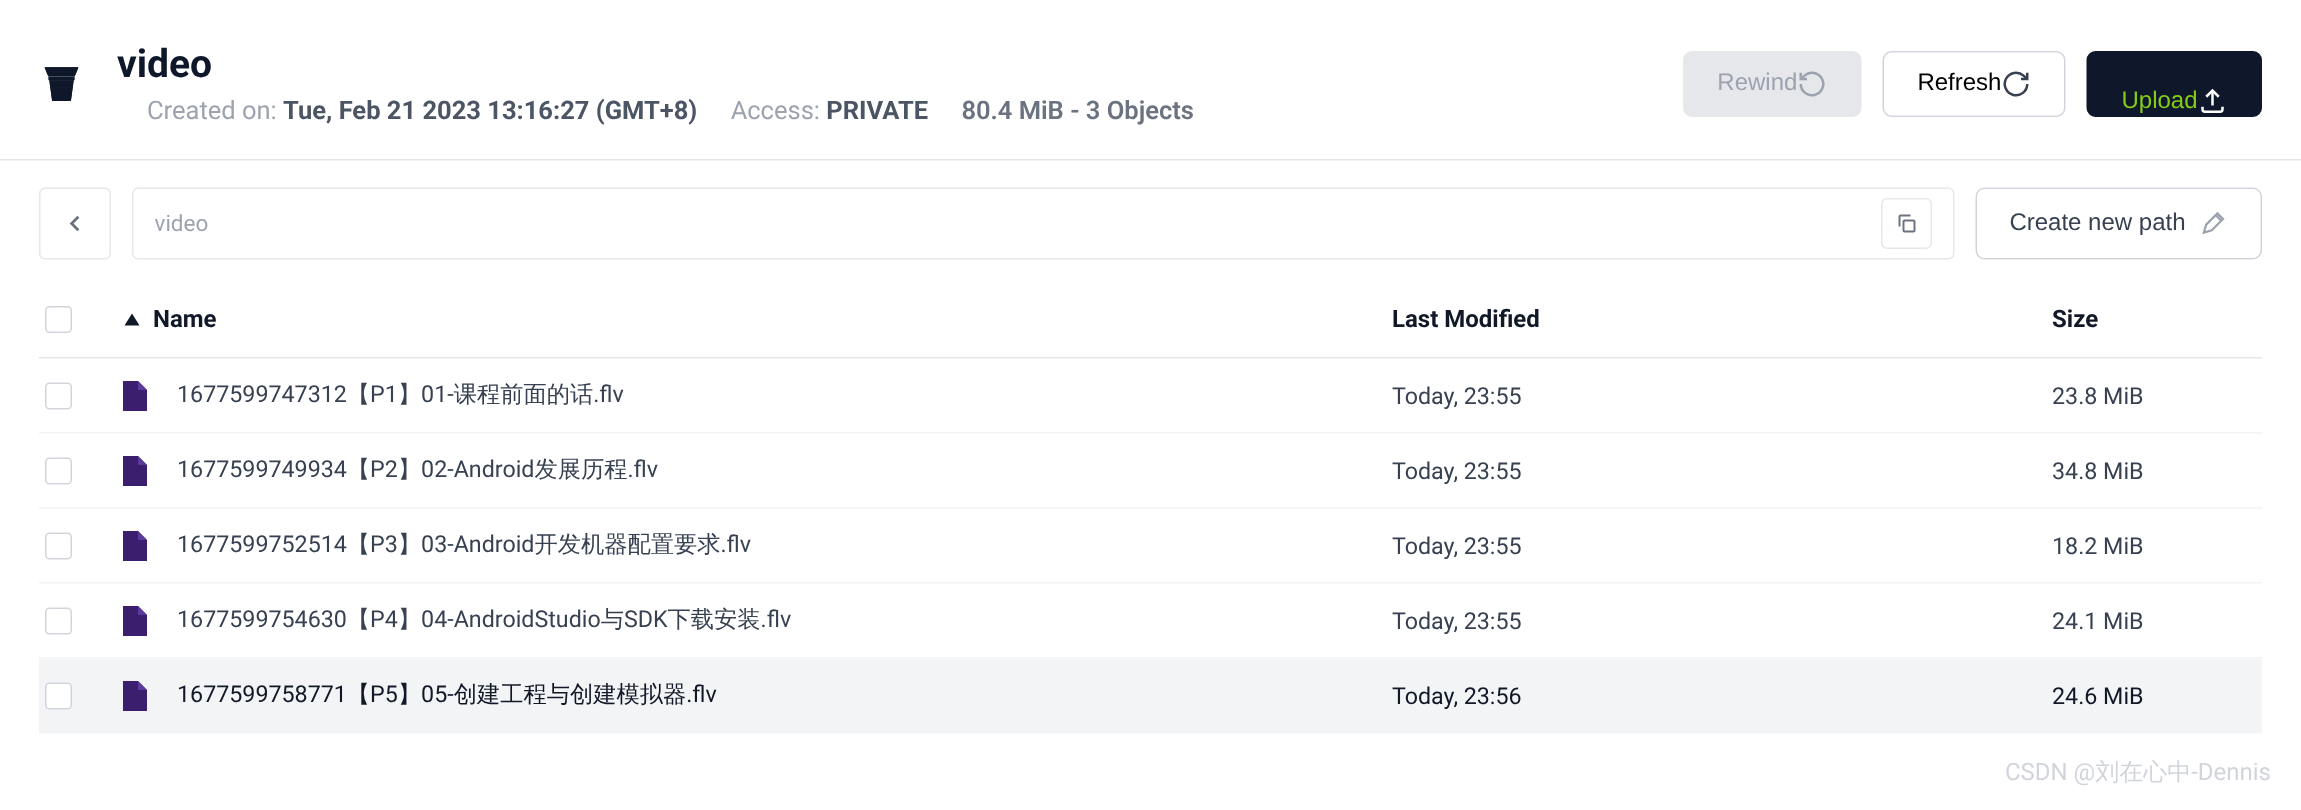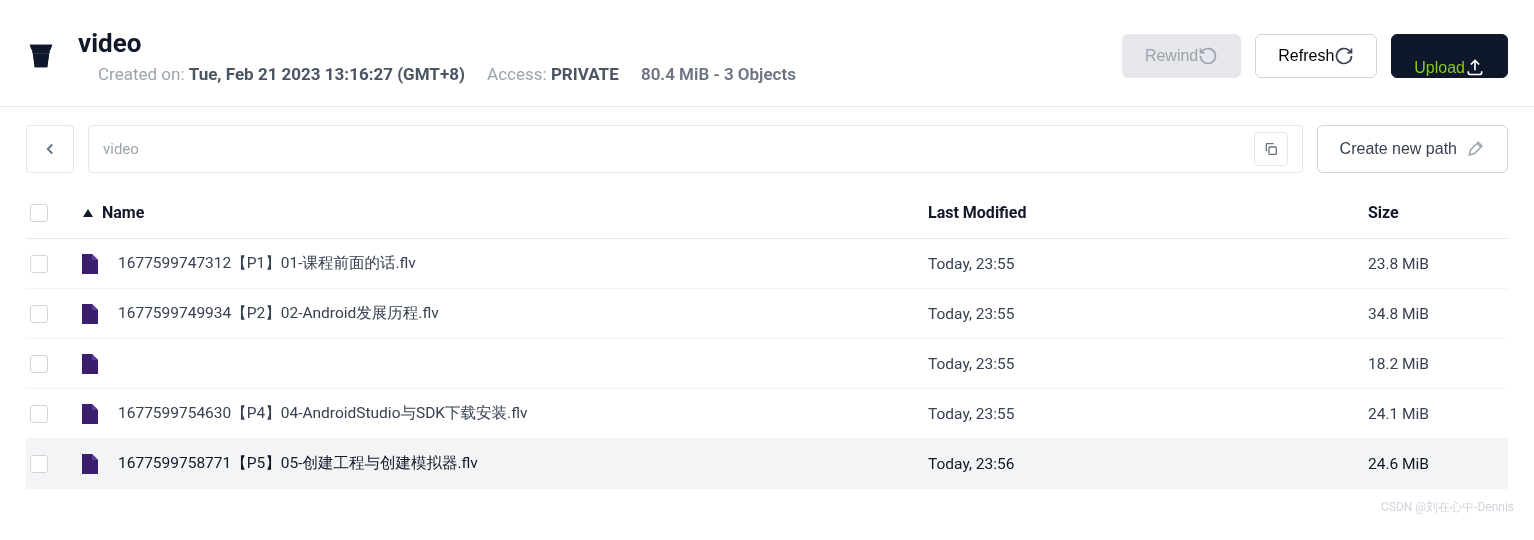--- a/index.html
+++ b/index.html
@@ -27,21 +27,21 @@
   .col-check { width: 56px; display: flex; align-items: center; justify-content: flex-start; padding-left: 4px; }
   .col-name { flex: 1; display: flex; align-items: center; gap: 8px; text-align: center; }
   .col-modified { width: 440px; }
   .col-size { width: 140px; }
   .sort-icon { display: inline-flex; }
   .checkbox { width: 18px; height: 18px; border: 1.5px solid #d1d5db; border-radius: 3px; background: #fff; cursor: pointer; }
   .row { display: flex; align-items: center; height: 50px; border-bottom: 1px solid #f3f4f6; font-size: 15.5px; color: #374151; }
   .row-active { background: #f3f4f6; font-weight: 400; color: #111827; }
   .file-icon { width: 16px; height: 20px; margin-right: 12px; flex-shrink: 0; }
   .filename { display: flex; align-items: center; }
-  .watermark { position: fixed; right: 20px; bottom: 24px; font-size: 12px; color: #d1d5db; pointer-events: none; }
+  .watermark { position: fixed; right: 20px; bottom: 14px; font-size: 16px; color: #d1d5db; pointer-events: none; }
 </style>
 </head>
 <body>
 
 <div class="header">
   <svg class="bucket-icon" viewBox="0 0 24 24" fill="#0f172a">
       <path d="M3 3h18l-2 5H5L3 3zm2.5 7h13L17 21H7L5.5 10zm1.8 2l1 7h7.4l1-7H7.3z" fill="#0f172a"></path>
       <path d="M3 3h18l-1.5 4H4.5L3 3z"></path>
       <rect x="5" y="8" width="14" height="2"></rect>
       <path d="M5.5 10h13L17 21H7z"></path>
@@ -153,20 +153,21 @@
       </div>
       <div class="row">
         <div class="col-check">
           <div class="checkbox"></div>
         </div>
         <div class="col-name filename">
           <svg class="file-icon" viewBox="0 0 16 20" fill="#3b1e6e">
             <path d="M0 0h10l6 6v14H0V0z"></path>
             <path d="M10 0v6h6" fill="#5b3a9e"></path>
           </svg>
+          <span>1677599752514【P3】03-Android开发机器配置要求.flv</span>
         </div>
         <div class="col-modified">Today, 23:55</div>
         <div class="col-size">18.2 MiB</div>
       </div>
       <div class="row">
         <div class="col-check">
           <div class="checkbox"></div>
         </div>
         <div class="col-name filename">
           <svg class="file-icon" viewBox="0 0 16 20" fill="#3b1e6e">

